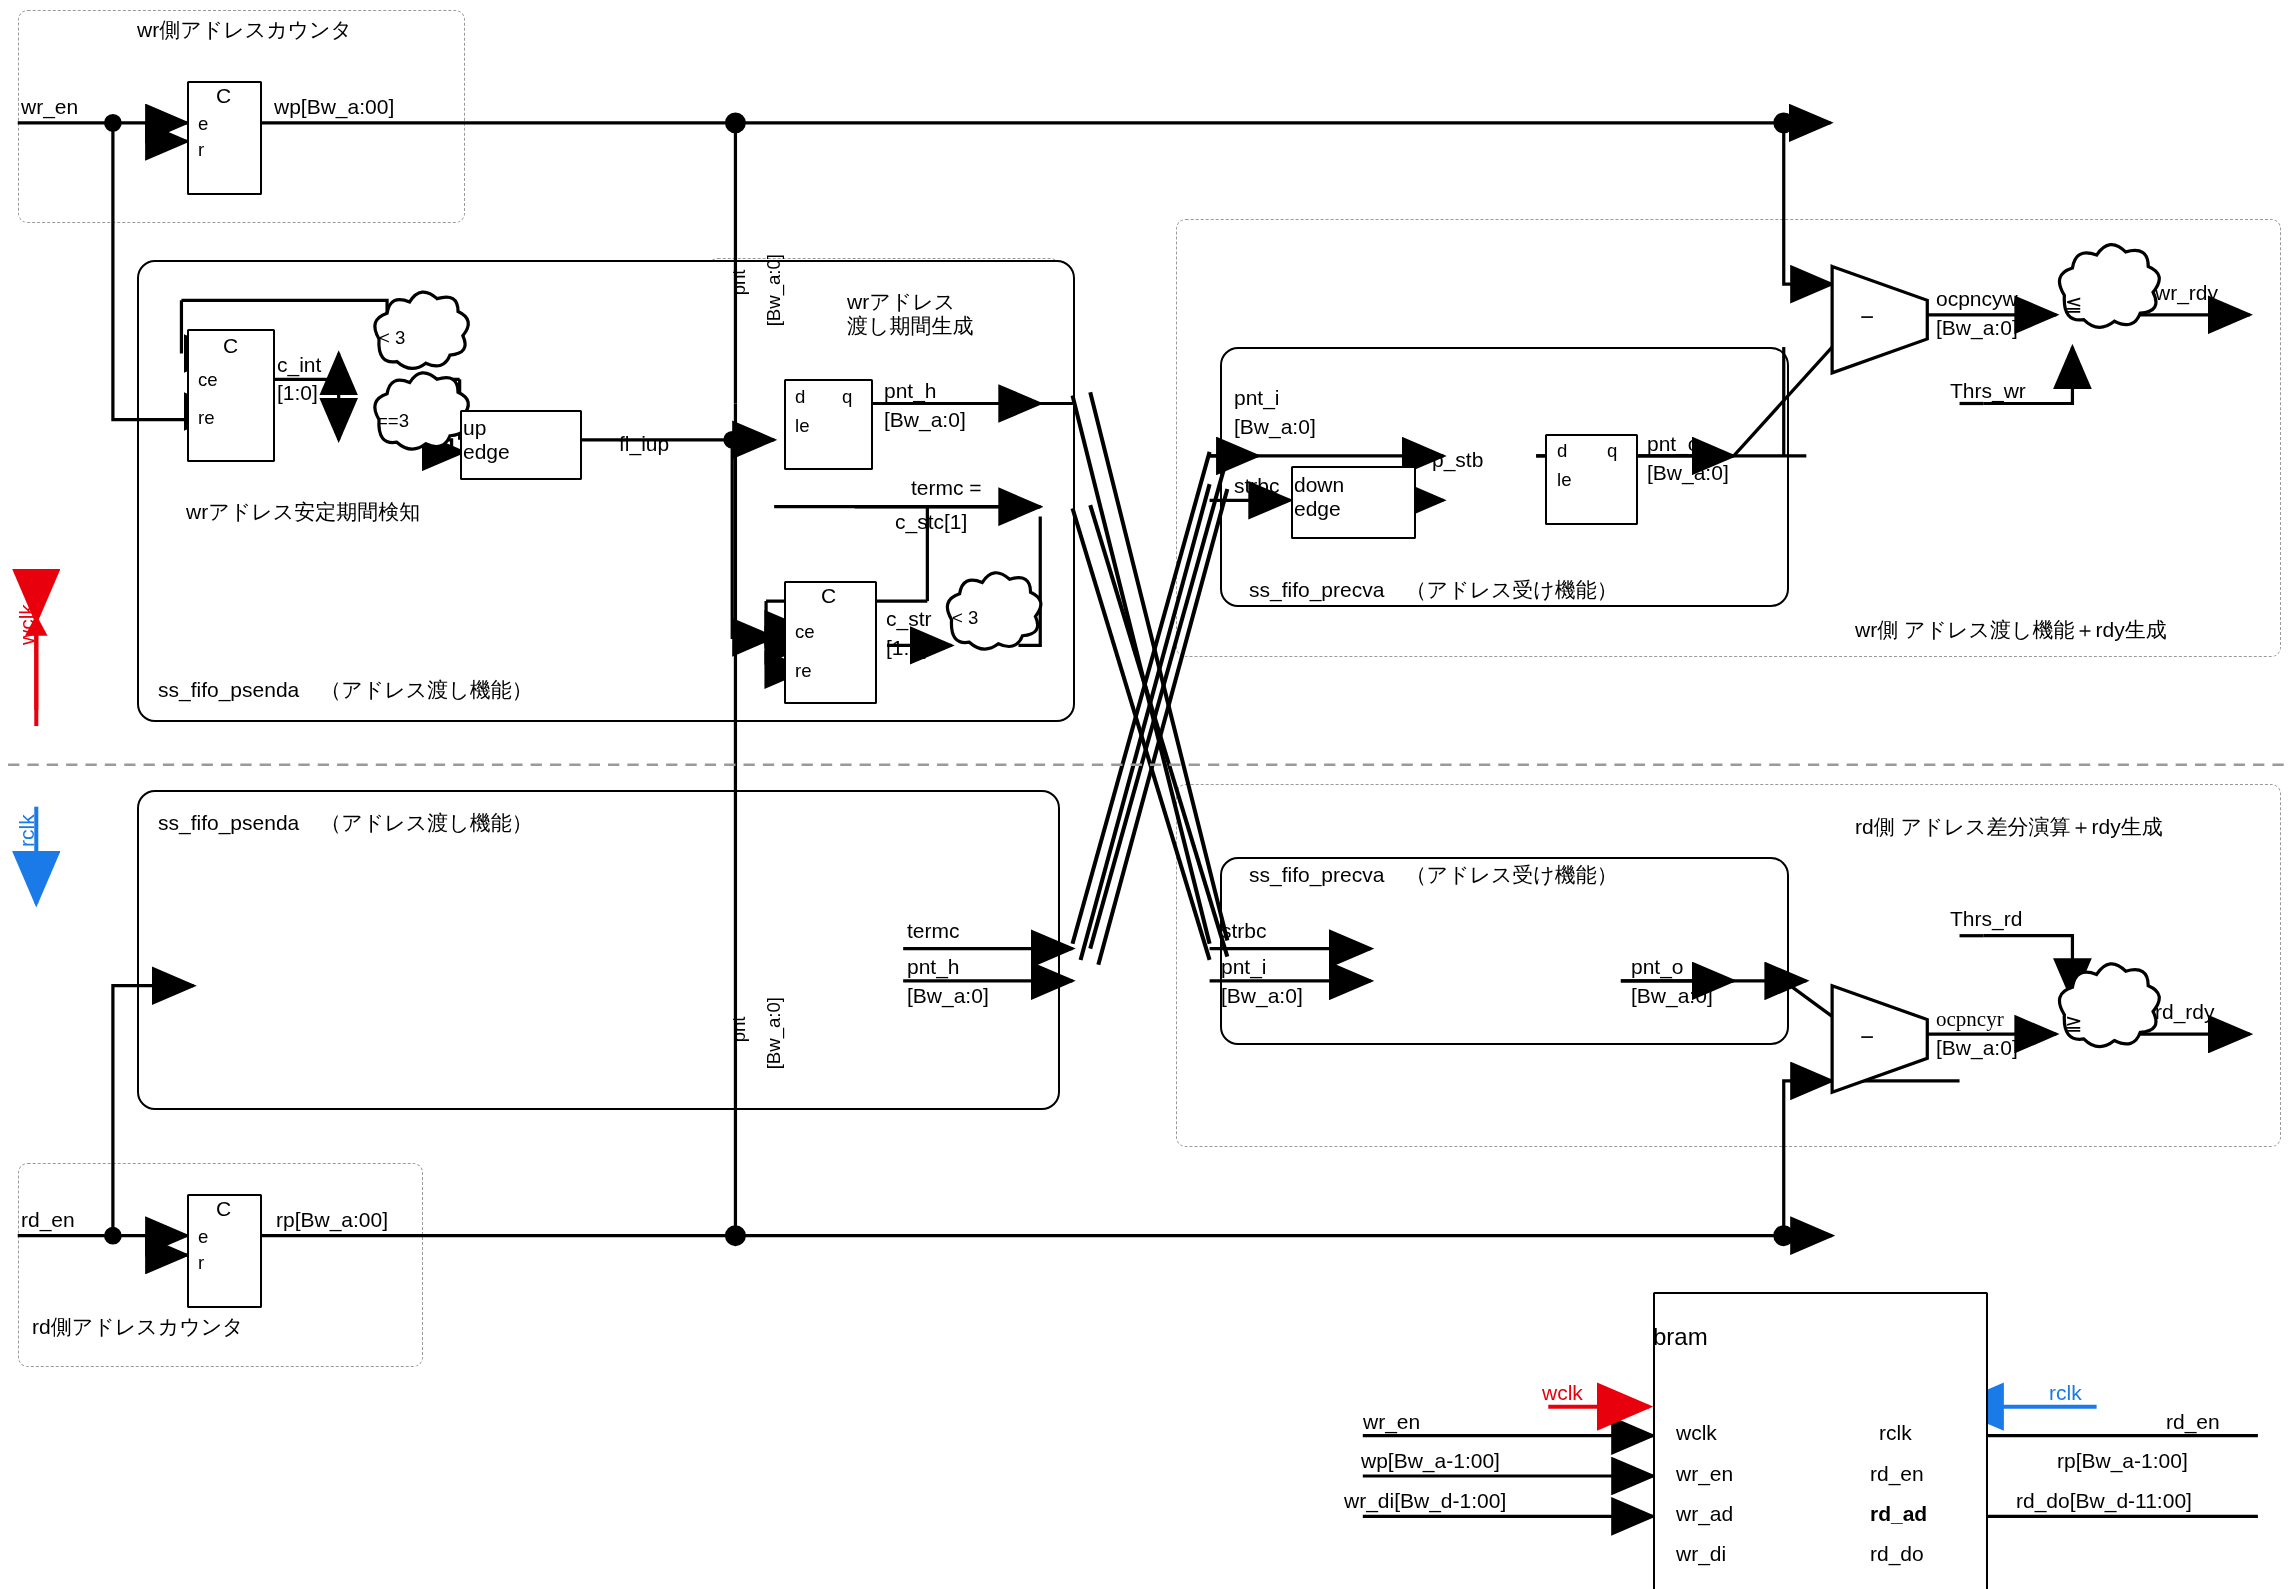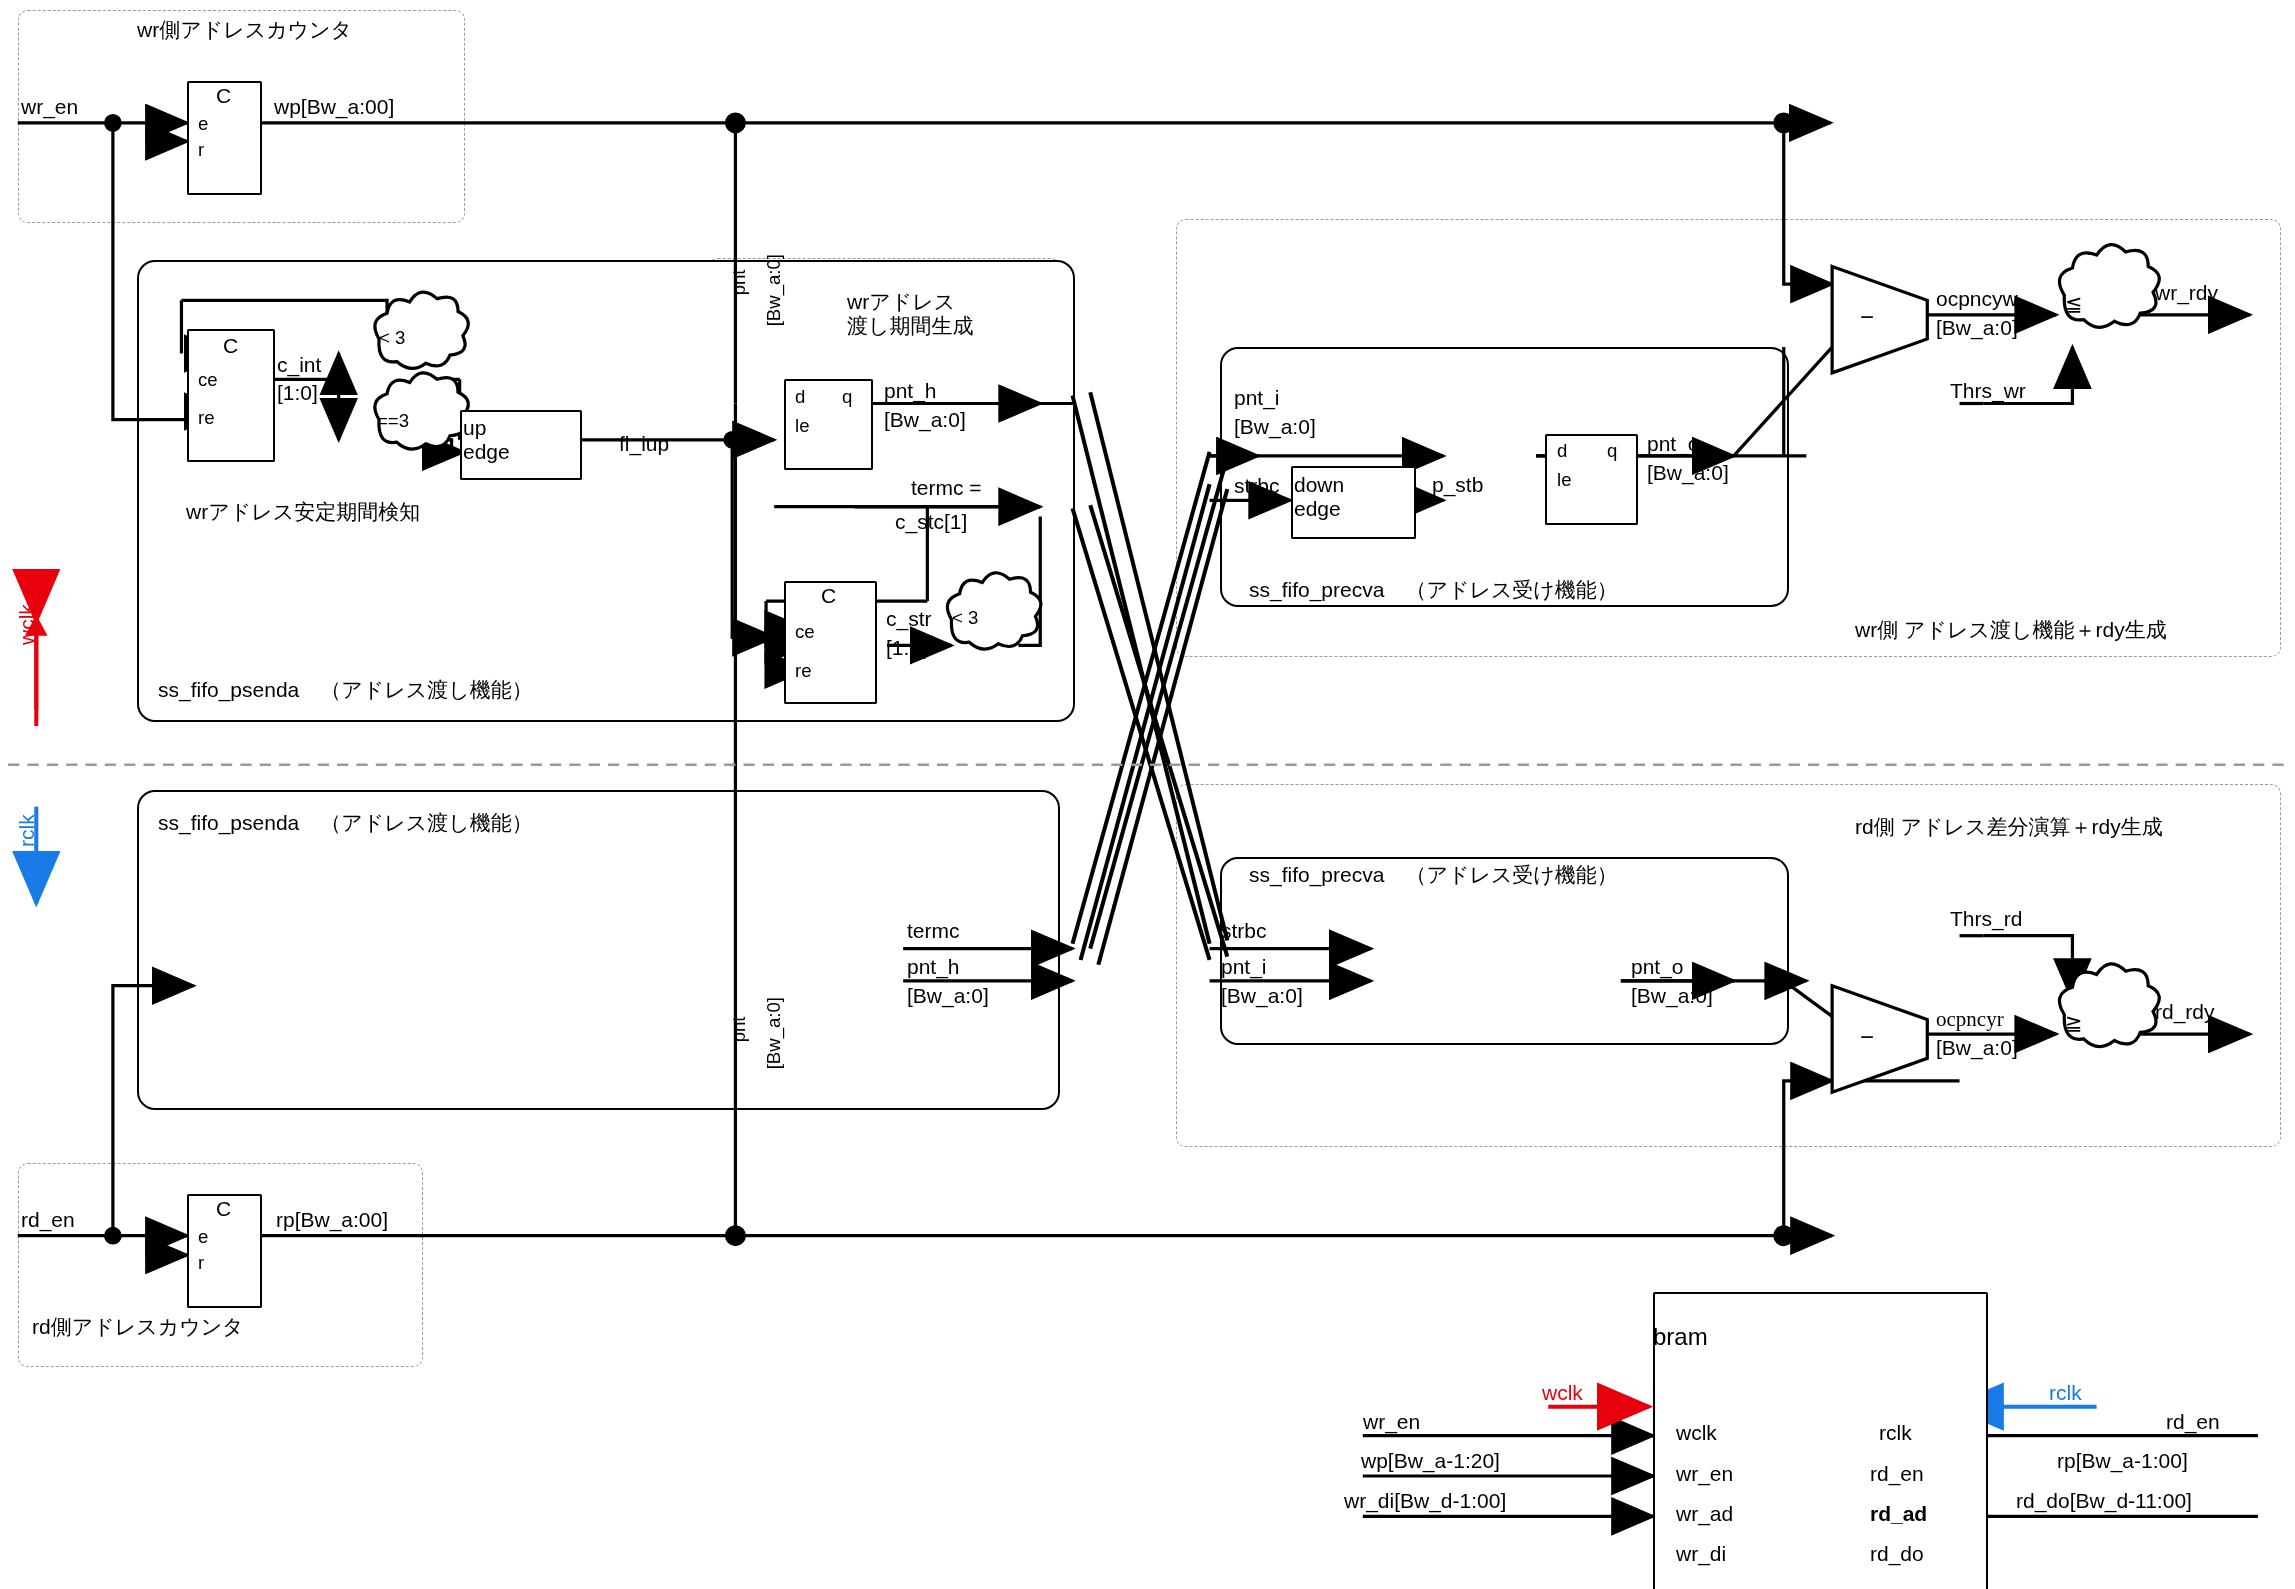--- a/index.html
+++ b/index.html
@@ -262,21 +262,21 @@
   <div class="lbl" style="left:886px;top:607px;">c_str</div>
   <div class="lbl" style="left:886px;top:636px;">[1:0]</div>
   <div class="lbl sm c" style="left:952px;top:607px;width:89px;">&lt; 3</div>
 
   <div class="lbl" style="left:1249px;top:578px;">ss_fifo_precva　（アドレス受け機能）</div>
   <div class="lbl" style="left:1234px;top:386px;">pnt_i</div>
   <div class="lbl" style="left:1234px;top:415px;">[Bw_a:0]</div>
   <div class="lbl" style="left:1234px;top:474px;">strbc</div>
   <div class="lbl c" style="left:1294px;top:473px;width:115px;"><span style="white-space:pre-line">down
 edge</span></div>
-  <div class="lbl" style="left:1432px;top:473px;">p_stb</div>
+  <div class="lbl" style="left:1432px;top:448px;">p_stb</div>
   <div class="lbl sm" style="left:1557px;top:440px;">d</div>
   <div class="lbl sm" style="left:1607px;top:440px;">q</div>
   <div class="lbl sm" style="left:1557px;top:469px;">le</div>
   <div class="lbl" style="left:1647px;top:432px;">pnt_o</div>
   <div class="lbl" style="left:1647px;top:461px;">[Bw_a:0]</div>
 
   <div class="lbl" style="left:1855px;top:618px;">wr側 アドレス渡し機能＋rdy生成</div>
   <div class="lbl big" style="left:1860px;top:303px;">−</div>
   <div class="lbl" style="left:1936px;top:287px;">ocpncyw</div>
   <div class="lbl" style="left:1936px;top:316px;">[Bw_a:0]</div>
@@ -318,20 +318,20 @@
   <div class="lbl" style="left:1676px;top:1502px;">wr_ad</div>
   <div class="lbl" style="left:1676px;top:1542px;">wr_di</div>
   <div class="lbl" style="left:1879px;top:1421px;">rclk</div>
   <div class="lbl" style="left:1870px;top:1462px;">rd_en</div>
   <div class="lbl" style="left:1870px;top:1502px;font-weight:bold;">rd_ad</div>
   <div class="lbl" style="left:1870px;top:1542px;">rd_do</div>
 
   <div class="lbl red" style="left:1542px;top:1381px;">wclk</div>
   <div class="lbl blue" style="left:2049px;top:1381px;">rclk</div>
   <div class="lbl" style="left:1363px;top:1410px;">wr_en</div>
-  <div class="lbl" style="left:1361px;top:1449px;">wp[Bw_a-1:20]</div>
+  <div class="lbl" style="left:1361px;top:1449px;">wp[Bw_a-1:00]</div>
   <div class="lbl" style="left:1344px;top:1489px;">wr_di[Bw_d-1:00]</div>
   <div class="lbl" style="left:2166px;top:1410px;">rd_en</div>
   <div class="lbl" style="left:2057px;top:1449px;">rp[Bw_a-1:00]</div>
   <div class="lbl" style="left:2016px;top:1489px;">rd_do[Bw_d-11:00]</div>
 
 </div>
 
 
 </body></html>

